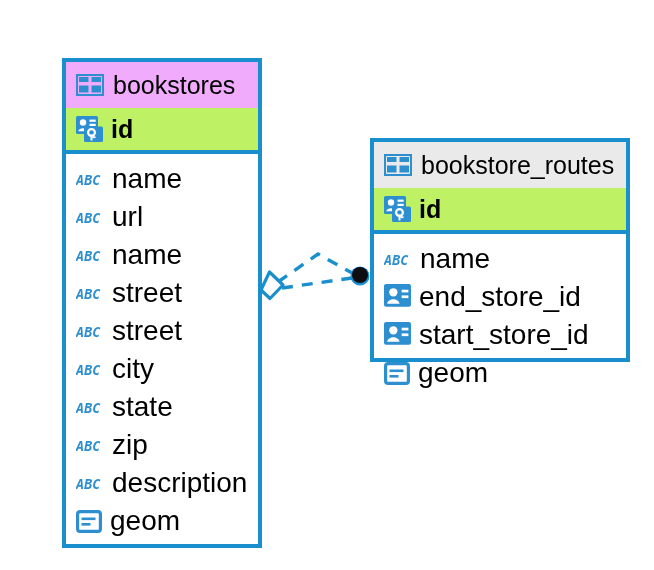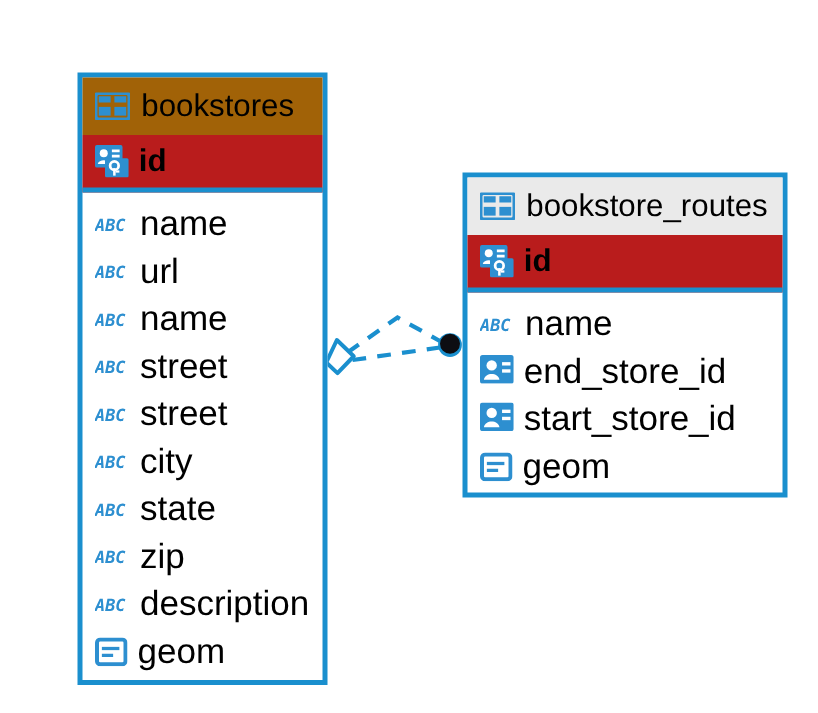--- a/index.html
+++ b/index.html
@@ -24,39 +24,39 @@
   }
   .entity-header {
     display: flex;
     align-items: center;
     gap: 9px;
     padding: 0 10px;
     height: 46px;
     flex: 0 0 46px;
     box-sizing: border-box;
   }
-  .entity-header.accent { background: #a16207; }
+  .entity-header.accent { background: #f0abfc; }
   .entity-header.neutral { background: #eaeaea; }
   .entity-title {
     font-size: 25px;
     color: #000000;
     line-height: 1;
     white-space: nowrap;
   }
 
   .pk-row {
     display: flex;
     align-items: center;
     gap: 8px;
     padding: 0 10px;
     height: 46px;
     flex: 0 0 46px;
     box-sizing: border-box;
     border-bottom: 4px solid #1a8fce;
-    background: #b91c1c;
+    background: #bef264;
   }
   .pk-label {
     font-size: 25px;
     font-weight: bold;
     color: #000000;
     line-height: 1;
   }
 
   .fields { padding: 6px 0 6px 0; }
   .field-row {
@@ -202,21 +202,21 @@
           <span class="ico ico-geom"><svg viewBox="0 0 26 23" xmlns="http://www.w3.org/2000/svg">
               <rect x="1.6" y="1.6" width="22.8" height="19.8" rx="2.5" fill="none" stroke="#2d8fd0" stroke-width="3.2"></rect>
               <rect x="5.5" y="7.5" width="14" height="2.6" fill="#2d8fd0"></rect>
               <rect x="5.5" y="13" width="9" height="2.6" fill="#2d8fd0"></rect>
             </svg></span>
           <span class="field-label">geom</span>
         </div>
       </div>
   </div>
 
-  <div class="entity" style="left:370px; top:138px; width:260px; height:260px;">
+  <div class="entity" style="left:370px; top:138px; width:260px; height:224px;">
 
     <div class="entity-header neutral">
       <span class="ico ico-table">
         <svg viewBox="0 0 28 22" xmlns="http://www.w3.org/2000/svg">
           <rect x="0.5" y="0.5" width="27" height="21" rx="2.5" fill="none" stroke="#2d8fd0" stroke-width="3"></rect>
           <rect x="3" y="3" width="9.5" height="5" fill="#2d8fd0"></rect>
           <rect x="15.5" y="3" width="9.5" height="5" fill="#2d8fd0"></rect>
           <rect x="3" y="11.5" width="9.5" height="7" fill="#2d8fd0"></rect>
           <rect x="15.5" y="11.5" width="9.5" height="7" fill="#2d8fd0"></rect>
         </svg>

